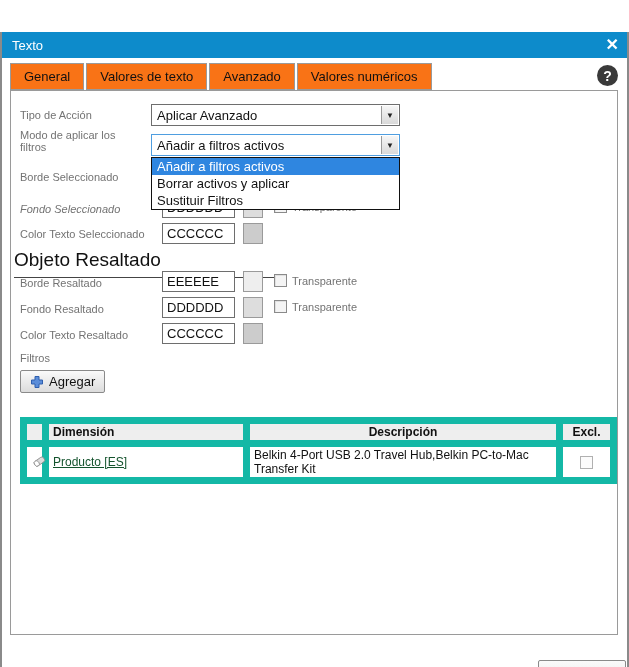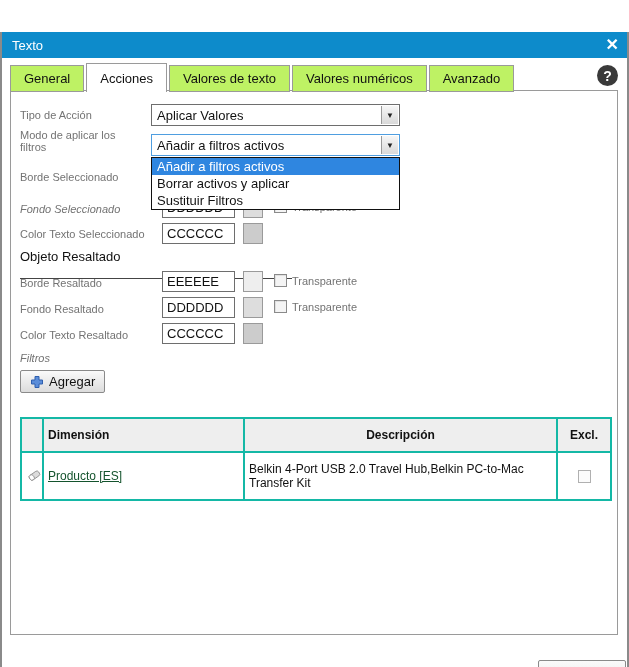--- a/index.html
+++ b/index.html
@@ -3,39 +3,39 @@
 <meta charset="utf-8">
 <style>
   html,body{margin:0;padding:0;background:#fff;}
   *{box-sizing:border-box;font-family:"Liberation Sans",sans-serif;}
   .dialog{position:relative;width:629px;height:667px;background:#fff;border:2px solid #8a8a8a;border-top:none;overflow:hidden;margin-top:32px;}
   .titlebar{position:absolute;top:0;left:0;right:0;height:26px;background:#0d8bcb;display:flex;align-items:center;}
   .titlebar .title{color:#fff;font-size:13px;margin-left:10px;}
   .close-btn{position:absolute;right:8px;top:3px;color:#fff;font-size:16px;font-weight:bold;cursor:pointer;line-height:20px;}
   .help-btn{position:absolute;left:595px;top:33px;width:21px;height:21px;border-radius:50%;background:#3a3a3a;color:#fff;font-weight:bold;font-size:14px;display:flex;align-items:center;justify-content:center;cursor:pointer;}
   .tabbar{position:absolute;left:8px;top:31px;display:flex;align-items:flex-end;z-index:3;}
-  .tab{height:27px;background:#bef264;border:1px solid #9a9a9a;margin-right:2px;padding:0 13px;font-size:13px;color:#111;display:flex;align-items:center;cursor:pointer;}
+  .tab{height:27px;background:#f97316;border:1px solid #9a9a9a;margin-right:2px;padding:0 13px;font-size:13px;color:#111;display:flex;align-items:center;cursor:pointer;}
   .tab.active{background:#fff;height:29px;border-bottom:none;}
   .panel{position:absolute;left:8px;top:58px;width:608px;height:545px;border:1px solid #9a9a9a;background:#fff;}
   .lbl{position:absolute;font-size:11px;color:#737373;}
   .sel{position:absolute;width:249px;height:22px;border:1px solid #6e6e6e;background:#fff;font-size:13px;color:#111;padding:3px 22px 0 5px;cursor:pointer;}
   .sel.focused{border-color:#4f9ee0;}
   .sel .arrow{position:absolute;right:1px;top:1px;bottom:1px;width:17px;background:linear-gradient(#f6f6f6,#d9d9d9);border-left:1px solid #9a9a9a;display:flex;align-items:center;justify-content:center;font-size:8px;color:#222;}
   .droplist{position:absolute;left:149px;top:125px;width:249px;background:#fff;border:1px solid #111;z-index:10;}
   .dropitem{font-size:13px;color:#111;padding:1px 5px;line-height:15px;cursor:pointer;}
   .dropitem.selected{background:#2f86e0;color:#fff;}
   .txt{position:absolute;width:73px;height:21px;border:1px solid #6e6e6e;font-size:13px;color:#111;padding:0 4px;background:#fff;}
   .swatch{position:absolute;width:20px;height:21px;border:1px solid #9a9a9a;cursor:pointer;}
   .chk{position:absolute;width:13px;height:13px;border:1px solid #8a8a8a;background:#f4f4f4;box-shadow:inset 1px 1px 0 rgba(0,0,0,0.08);cursor:pointer;}
-  .sect{position:absolute;left:18px;top:217px;width:272px;font-size:13px;color:#111;border-bottom:1px solid #444;padding-bottom:14px;}
+  .sect{position:absolute;left:12px;top:217px;width:272px;font-size:19px;color:#111;border-bottom:1px solid #444;padding-bottom:6px;}
   .btn{display:flex;align-items:center;gap:5px;background:linear-gradient(#fafafa,#dcdcdc);border:1px solid #8a8a8a;border-radius:2px;font-size:13px;color:#111;padding:0 9px;cursor:pointer;}
   .btn-agregar{position:absolute;left:18px;top:338px;height:23px;}
   .btn-guardar{position:absolute;left:536px;top:628px;height:42px;}
   table.flt{position:absolute;left:18px;top:385px;width:590px;border-collapse:collapse;table-layout:fixed;}
-  table.flt th,table.flt td{border:2px solid #14b8a6;font-size:12px;color:#111;padding:9px 4px;}
+  table.flt th,table.flt td{border:7px solid #14b8a6;font-size:12px;color:#111;padding:1px 4px;}
   table.flt th{background:#eeeeee;font-weight:bold;height:17px;}
   table.flt td{height:30px;}
   .th-dim{text-align:left;}
   .th-desc,.th-excl{text-align:center;}
   .cell-icon{text-align:center;padding:0;}
   .cell-link a{color:#14532d;text-decoration:underline;cursor:pointer;}
   .cell-desc{line-height:14px;}
   .cell-excl{text-align:center;}
   .tbl-chk{display:inline-block;width:13px;height:13px;border:1px solid #b0b0b0;background:#fbfbfb;cursor:pointer;vertical-align:middle;}
 </style>
@@ -44,33 +44,32 @@
 
 <div class="dialog">
 
   <div class="titlebar">
     <span class="title">Texto</span>
     <span class="close-btn">✕</span>
   </div>
 
   <div class="tabbar">
     <div class="tab">General</div>
-    <div class="tab active">Acciones</div>
     <div class="tab">Valores de texto</div>
+    <div class="tab">Avanzado</div>
     <div class="tab">Valores numéricos</div>
-    <div class="tab">Avanzado</div>
   </div>
 
   <div class="help-btn">?</div>
 
   <div class="panel"></div>
 
   <div class="lbl" style="left:18px;top:77px;">Tipo de Acción</div>
   <div class="sel" style="left:149px;top:72px;">
-    <span>Aplicar Valores</span>
+    <span>Aplicar Avanzado</span>
     <span class="arrow">▼</span>
   </div>
 
   <div class="lbl" style="left:18px;top:97px;width:115px;">Modo de aplicar los filtros</div>
   <div class="sel focused" style="left:149px;top:102px;">
     <span>Añadir a filtros activos</span>
     <span class="arrow">▼</span>
   </div>
 
   <div class="lbl" style="left:18px;top:139px;">Borde Seleccionado</div>
@@ -96,21 +95,21 @@
   <div class="lbl" style="left:18px;top:271px;">Fondo Resaltado</div>
   <input class="txt" style="left: 160px; top: 265px;" value="DDDDDD">
   <div class="swatch" style="left: 241px; top: 265px; background-color: rgb(221, 221, 221);"></div>
   <div class="chk" style="left:272px;top:268px;"></div>
   <div class="lbl" style="left:290px;top:269px;">Transparente</div>
 
   <div class="lbl" style="left:18px;top:297px;">Color Texto Resaltado</div>
   <input class="txt" style="left: 160px; top: 291px;" value="CCCCCC">
   <div class="swatch" style="left: 241px; top: 291px; background-color: rgb(204, 204, 204);"></div>
 
-  <div class="lbl" style="left:18px;top:320px;font-style:italic;">Filtros</div>
+  <div class="lbl" style="left:18px;top:320px;">Filtros</div>
   <button class="btn btn-agregar">
     <span style="display:flex;">
       <svg width="14" height="14" viewBox="0 0 14 14">
           <path d="M5 1.5h4v3.5h3.5v4H9v3.5H5V9H1.5V5H5z" fill="#5b8dd9" stroke="#2f5fae" stroke-width="1"></path>
         </svg>
     </span>
     <span>Agregar</span>
   </button>
 
   <table class="flt">

